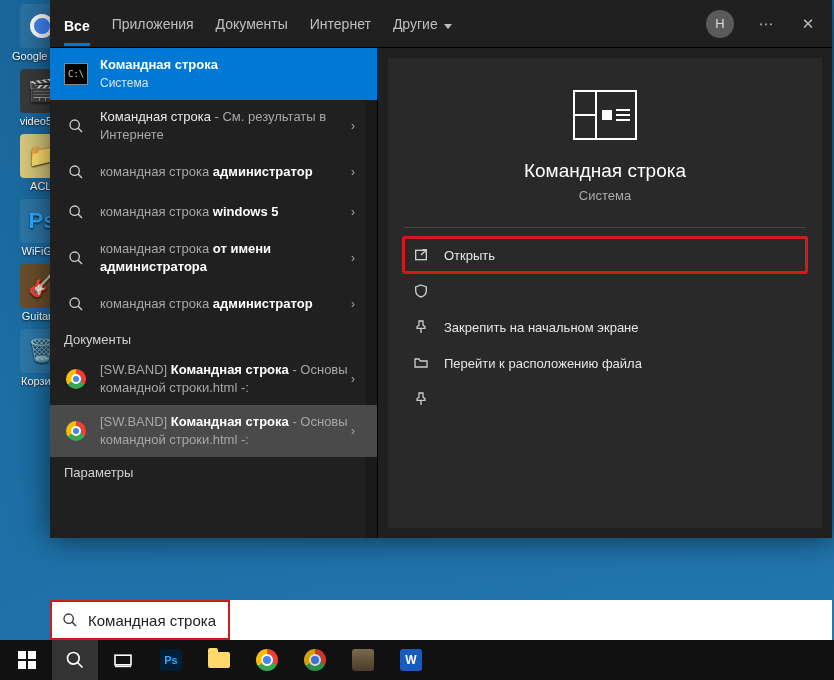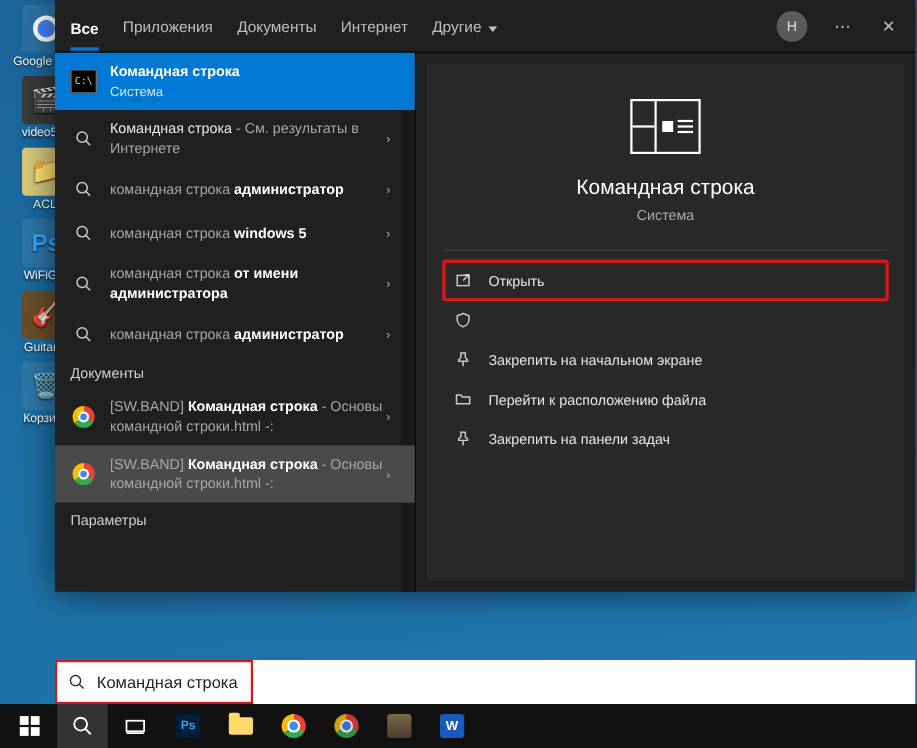--- a/index.html
+++ b/index.html
@@ -263,21 +263,20 @@
               </div>
             <span>Перейти к расположению файла</span>
           </div>
           <div class="action">
             <div class="aic">
                 <svg width="16" height="16" viewBox="0 0 24 24" fill="none" stroke="#ccc" stroke-width="2">
                   <path d="M9 3h6v6l3 3v2H6v-2l3-3z"></path>
                   <line x1="12" y1="14" x2="12" y2="21"></line>
                 </svg>
               </div>
-            <span>Закрепить на панели задач</span>
           </div>
         </div>
       </div>
     </div>
   </div>
 </div>
 
 <div class="search-box">
   <div class="mark-inner">
     <span class="sic">

